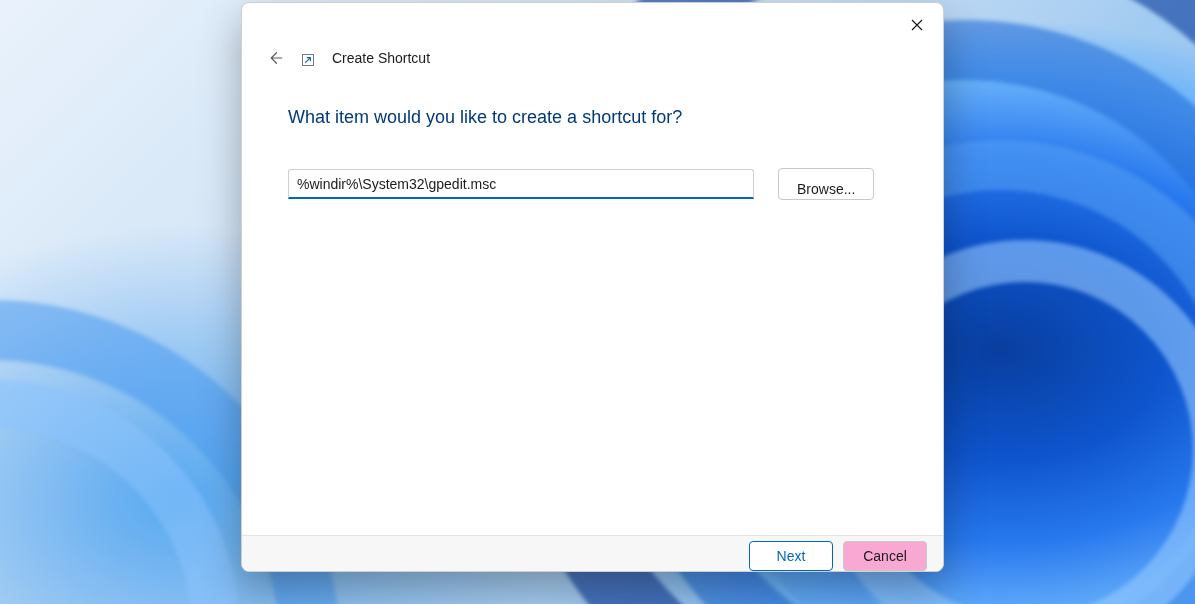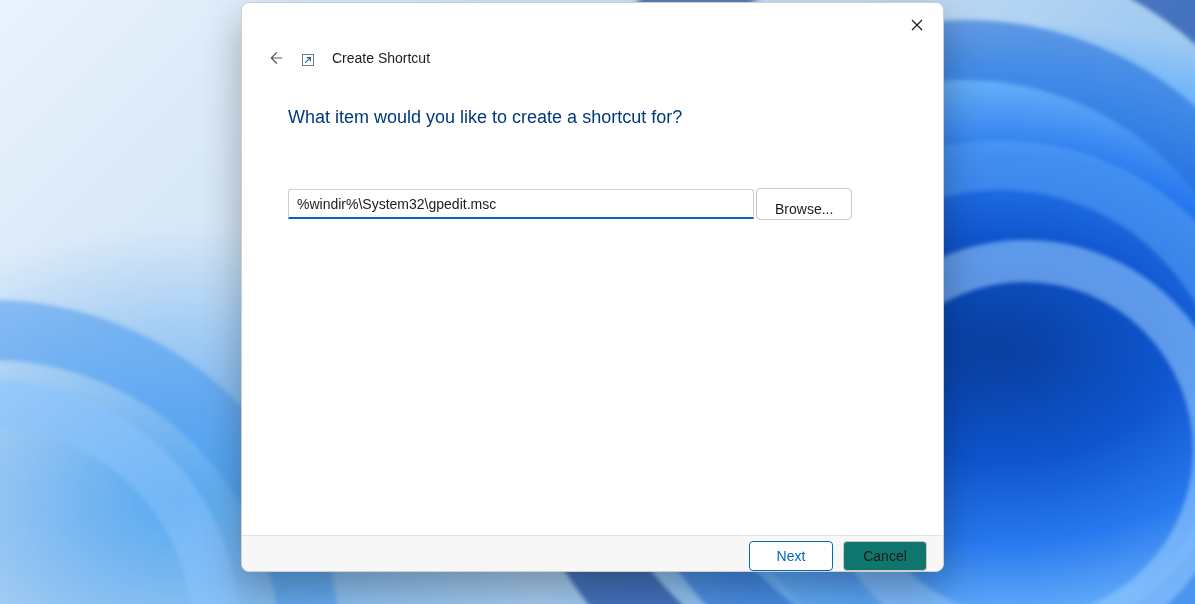--- a/index.html
+++ b/index.html
@@ -94,38 +94,38 @@
     }
 
     .content {
       flex: 1;
       padding: 28px 46px 10px 46px;
     }
     .heading {
       color: #003a7a;
       font-size: 18px;
       font-weight: 400;
-      margin-bottom: 60px;
+      margin-bottom: 40px;
     }
     .desc {
       font-size: 14px;
       color: #1b1b1b;
       line-height: 1.5;
       max-width: 560px;
       margin-bottom: 42px;
     }
     .field-label {
       font-size: 14px;
       color: #1b1b1b;
       margin-bottom: 8px;
     }
     .field-row {
       display: flex;
       align-items: center;
-      gap: 2px;
+      gap: 24px;
       margin-bottom: 52px;
     }
     .path-input {
       flex: 0 0 466px;
       height: 30px;
       font-size: 14px;
       font-family: inherit;
       padding: 4px 8px;
       border: 1px solid #cfcfcf;
       border-bottom: 2px solid #0067c0;
@@ -168,21 +168,21 @@
       font-family: inherit;
       border-radius: 4px;
       cursor: pointer;
     }
     .btn-next {
       background: #ffffff;
       border: 1px solid #0067c0;
       color: #0067c0;
     }
     .btn-cancel {
-      background: #0f766e;
+      background: #f9a8d4;
       border: 1px solid #c9c9c9;
       color: #1b1b1b;
     }
   </style>
 </head>
 <body>
 
 <div class="wallpaper">
   <div class="swoop s1"></div>
   <div class="swoop s2"></div>

